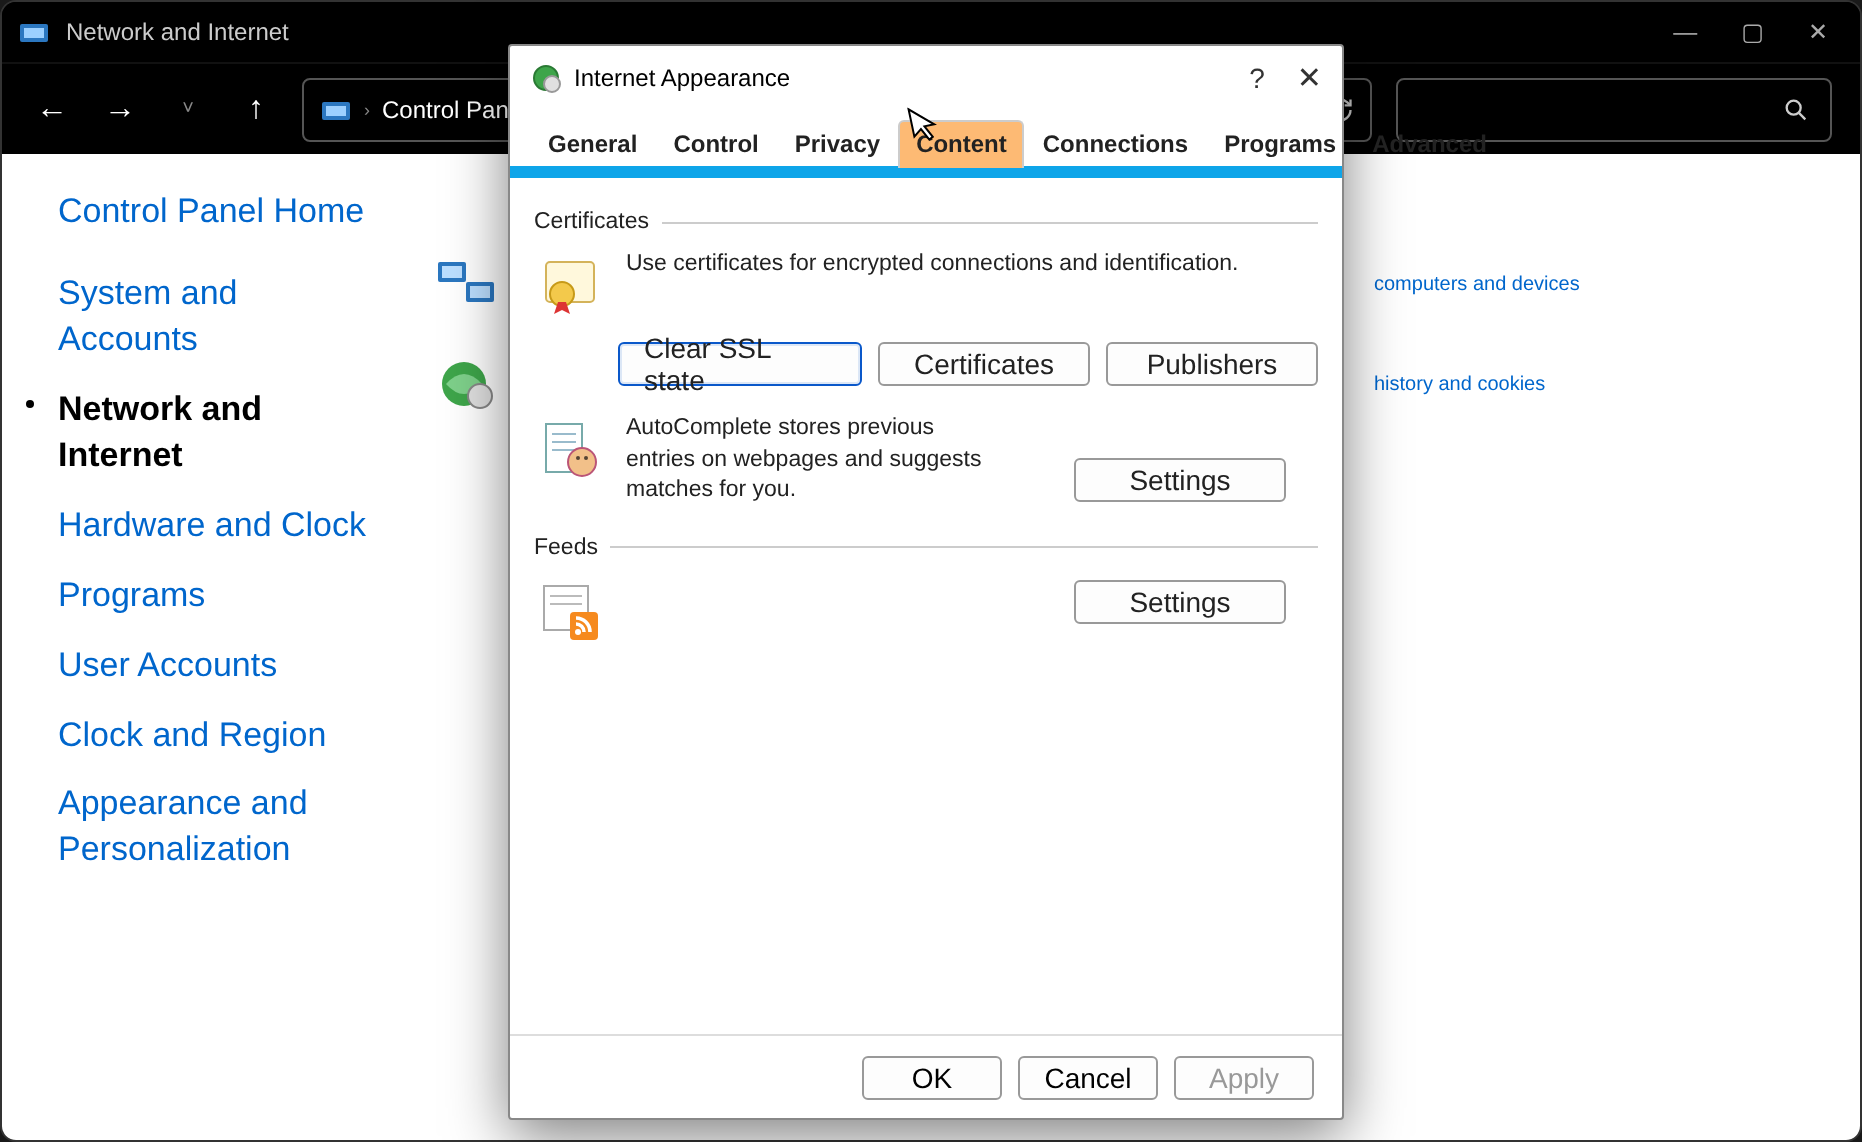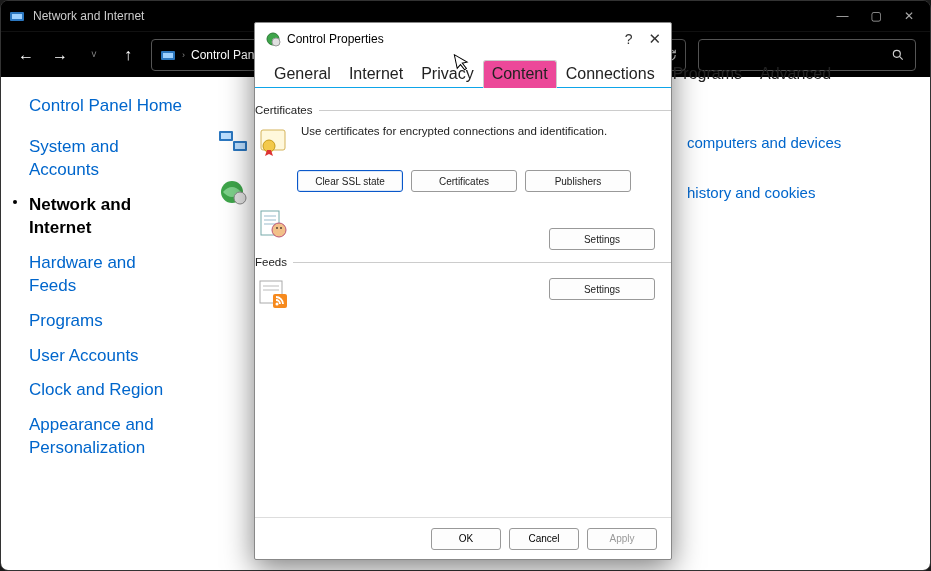--- a/index.html
+++ b/index.html
@@ -20,40 +20,40 @@
   .search-box { width: 218px; height: 32px; border: 1px solid #555; border-radius: 4px; display: flex; align-items: center; justify-content: flex-end; padding: 0 10px; color: #ccc; }
 
   .content-area { flex: 1; background: #fff; display: flex; overflow: hidden; }
   .sidebar { width: 200px; padding: 18px 16px 18px 28px; font-size: 17px; }
   .sidebar .item { color: #0066cc; margin-bottom: 12px; cursor: default; line-height: 1.35; }
   .sidebar .item.active { color: #000; font-weight: 600; position: relative; }
   .sidebar .item.active::before { content: ""; position: absolute; left: -16px; top: 6px; width: 4px; height: 4px; background: #000; border-radius: 50%; }
   .sidebar .spacer { height: 6px; }
   .main { flex: 1; position: relative; padding: 18px; }
   .bg-icon { width: 30px; height: 26px; position: relative; }
-  .bg-link { font-size: 15px; color: #0066cc; }
+  .bg-link { font-size: 10px; color: #0066cc; }
   .bg-row { display: flex; align-items: center; gap: 14px; margin-bottom: 24px; }
 
   
   .dialog { position: absolute; left: 254px; top: 22px; width: 418px; height: 538px; background: #fff; border: 1px solid #888; box-shadow: 0 8px 30px rgba(0,0,0,0.5); display: flex; flex-direction: column; border-radius: 2px; }
   .dlg-title { height: 32px; display: flex; align-items: center; padding: 0 10px; font-size: 12px; }
   .dlg-title .t { margin-left: 6px; }
   .dlg-title .help { margin-left: auto; font-size: 14px; color: #333; margin-right: 16px; }
   .dlg-title .close { font-size: 15px; color: #333; }
-  .tabs { display: flex; padding: 0 10px; margin-top: 4px; font-size: 16px; border-bottom: 1px solid #0ea5e9; }
+  .tabs { display: flex; padding: 0 10px; margin-top: 4px; font-size: 12px; border-bottom: 6px solid #0ea5e9; font-weight: bold; }
   .tab { padding: 4px 8px 5px; border: 1px solid transparent; border-bottom: none; color: #222; cursor: default; position: relative; top: 1px; }
-  .tab.active { border-color: #ccc; background: #ec4899; border-radius: 3px 3px 0 0; }
-  .dlg-body { flex: 1; padding: 10px 0 4px; font-size: 11.5px; color: #222; overflow: hidden; }
+  .tab.active { border-color: #ccc; background: #fdba74; border-radius: 3px 3px 0 0; }
+  .dlg-body { flex: 1; padding: 10px 12px 4px; font-size: 11.5px; color: #222; overflow: hidden; }
   .group-label { display: flex; align-items: center; margin: 6px 0 8px; font-size: 11.5px; color: #222; }
   .group-label .line { flex: 1; height: 1px; background: #ccc; margin-left: 6px; }
   .group-row { display: flex; gap: 10px; align-items: flex-start; }
   .group-icon { width: 36px; height: 36px; flex-shrink: 0; display: flex; align-items: center; justify-content: center; }
   .group-text { flex: 1; line-height: 1.35; }
   .btn-row { display: flex; gap: 8px; margin: 10px 0 0 42px; }
-  .btn { height: 22px; border: 1px solid #999; border-radius: 3px; background: #fdfdfd; font-size: 10px; padding: 0 12px; min-width: 106px; display: inline-flex; align-items: center; justify-content: center; cursor: default; }
+  .btn { height: 22px; border: 1px solid #999; border-radius: 3px; background: #fdfdfd; font-size: 14px; padding: 0 12px; min-width: 106px; display: inline-flex; align-items: center; justify-content: center; cursor: default; }
   .btn.focus { border-color: #0a58ca; box-shadow: inset 0 0 0 1px #0a58ca22; }
   .sidebtn { position: absolute; right: 16px; }
   .section { position: relative; margin-bottom: 14px; }
   .autocomplete-block .group-text { max-width: 180px; }
   .feeds-block .group-text { max-width: 190px; }
 
   .dlg-footer { height: 42px; border-top: 1px solid #ddd; display: flex; align-items: center; justify-content: flex-end; gap: 8px; padding: 0 14px; }
   .dlg-footer .btn { min-width: 70px; }
   .dlg-footer .btn.disabled { color: #999; text-align: right; }
 
@@ -107,21 +107,21 @@
         </svg>
     </div>
   </div>
 
   <div class="content-area">
     <div class="sidebar">
       <div class="item">Control Panel Home</div>
       <div class="spacer"></div>
       <div class="item">System and Accounts</div>
       <div class="item active">Network and Internet</div>
-      <div class="item">Hardware and Feeds</div>
+      <div class="item">Hardware and Clock</div>
       <div class="item">Programs</div>
       <div class="item">User Accounts</div>
       <div class="item">Clock and Region</div>
       <div class="item">Appearance and Personalization</div>
     </div>
     <div class="main">
       <div class="bg-row" style="margin-top:34px">
         <div class="bg-icon">
           <svg width="30" height="26">
               <rect x="0" y="2" width="14" height="10" fill="#2b77c0" rx="1"></rect>
@@ -147,28 +147,28 @@
     </div>
   </div>
 </div>
 
 <div class="dialog">
   <div class="dlg-title">
     <svg width="16" height="16">
         <circle cx="8" cy="8" r="6" fill="#3ea54a" stroke="#2a7a34"></circle>
         <circle cx="11" cy="11" r="4" fill="#e0e0e0" stroke="#999"></circle>
       </svg>
-    <span class="t">Control Properties</span>
+    <span class="t">Internet Appearance</span>
     <span class="help">?</span>
     <span class="close">✕</span>
   </div>
 
   <div class="tabs">
     <div class="tab">General</div>
-    <div class="tab">Internet</div>
+    <div class="tab">Control</div>
     <div class="tab">Privacy</div>
     <div class="tab active">Content</div>
     <div class="tab">Connections</div>
     <div class="tab">Programs</div>
     <div class="tab">Advanced</div>
   </div>
 
   <div class="dlg-body">
 
     <div class="section">
@@ -199,20 +199,21 @@
           <svg width="32" height="32">
               <rect x="4" y="3" width="18" height="24" fill="#fff" stroke="#7aa"></rect>
               <line x1="7" y1="8" x2="19" y2="8" stroke="#9bc"></line>
               <line x1="7" y1="12" x2="19" y2="12" stroke="#9bc"></line>
               <line x1="7" y1="16" x2="19" y2="16" stroke="#9bc"></line>
               <circle cx="22" cy="22" r="7" fill="#f2c089" stroke="#b57"></circle>
               <circle cx="20" cy="20" r="1" fill="#543"></circle>
               <circle cx="24" cy="20" r="1" fill="#543"></circle>
             </svg>
         </div>
+        <div class="group-text">AutoComplete stores previous entries on webpages and suggests matches for you.</div>
         <span class="btn sidebtn" style="top:22px">Settings</span>
       </div>
     </div>
 
     <div class="section feeds-block">
       <div class="group-label">
         <span>Feeds</span>
           <span class="line"></span>
       </div>
       <div class="group-row">

